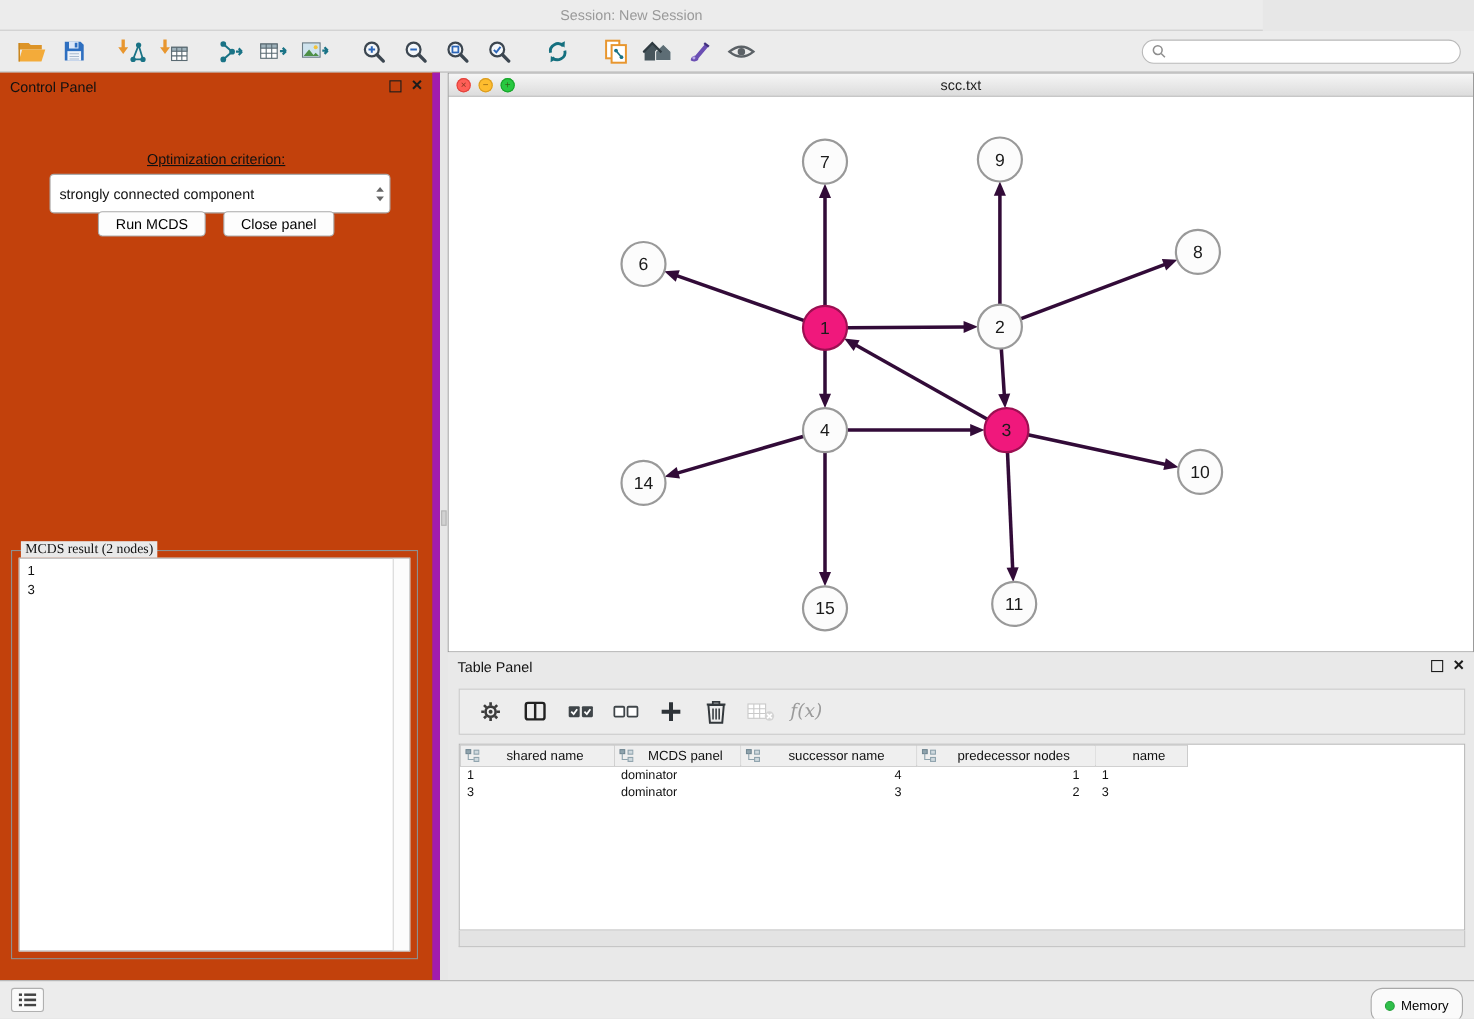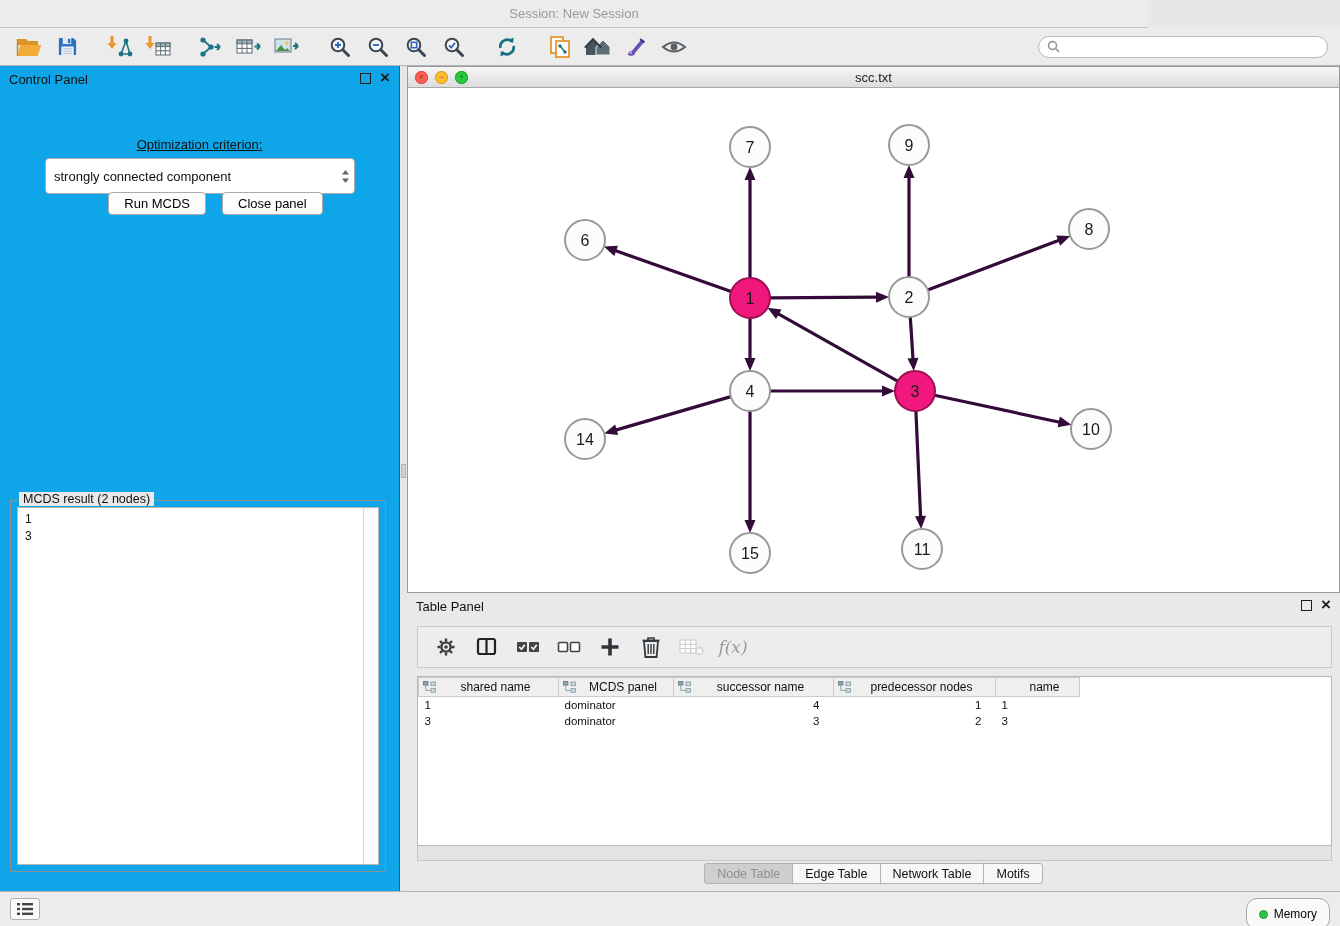--- a/index.html
+++ b/index.html
@@ -28,33 +28,33 @@
   .win-controls { position:absolute; right:9px; top:6px; display:flex; gap:9px; align-items:center; }
   .float-btn { width:11px; height:11px; border:1.5px solid #1c1c1c; background:transparent; display:inline-block; }
   .close-btn { font-size:17px; font-weight:bold; color:#1c1c1c; line-height:12px; cursor:default; background:none; border:none; }
   .tab { height:21px; padding:0 12px; font-size:12.5px; background:#f7f7f7; border:1px solid #b2b2b2;
     margin-left:-1px; display:flex; align-items:center; color:#111; cursor:default; }
   .tab.first { border-radius:3px 0 0 3px; margin-left:0; }
   .tab.last { border-radius:0 3px 3px 0; }
   .tab.active { background:#cfcfcf; color:#8f8f8f; }
 
   
-  .control-panel { position:absolute; left:0; top:66px; width:400px; height:825px; background:#0ea5e9;
-    border-right:1px solid #a21caf; }
+  .control-panel { position:absolute; left:0; top:66px; width:400px; height:825px; background:#c2410c;
+    border-right:7px solid #a21caf; }
   .cp-tabs { position:absolute; left:0; top:30px; width:100%; display:flex; justify-content:center; }
   .opt-label { position:absolute; top:71px; width:100%; text-align:center; font-size:13px;text-decoration:underline; }
   .combo { position:absolute; left:45px; top:92px; width:310px; height:36px; background:#fff;
     border:1px solid #ababab; border-radius:4px; display:flex; align-items:center; padding:0 4px 0 8px;
     font-size:13px; }
   .combo .stepper { margin-left:auto; display:flex; align-items:center; }
-  .btn-row { position:absolute; top:126px; left:16px; width:100%; display:flex; justify-content:center; gap:16px; }
+  .btn-row { position:absolute; top:126px; left:0; width:100%; display:flex; justify-content:center; gap:16px; }
   .pbtn { height:23px; padding:0 15px; background:#fdfdfd; border:1px solid #ababab; border-radius:4px;
     font-size:13px; font-family:"Liberation Sans",sans-serif; cursor:default; }
   .result-group { position:absolute; left:10px; right:13px; top:434px; bottom:19px; border:1px solid #8f8f8f; }
-  .result-legend { position:absolute; top:-9px; left:8px; background:#e9e9e9; padding:0 4px; font-size:12.5px; }
+  .result-legend { position:absolute; top:-9px; left:8px; background:#e9e9e9; padding:0 4px; font-size:12.5px;font-family:Liberation Serif, serif; }
   .result-inner { position:absolute; inset:6px; background:#fff; border:1px solid #b7b7b7;
     font-size:12px; line-height:17px; padding:3px 0 3px 7px; }
   .result-track { position:absolute; top:0; bottom:0; right:0; width:15px; border-left:1px solid #d6d6d6; background:#fcfcfc; }
 
   
   .network-window { position:absolute; left:407px; top:66px; width:933px; height:527px;
     border:1px solid #9a9a9a; background:#fff; }
   .net-titlebar { position:relative; height:21px; background:linear-gradient(#f6f6f6,#dcdcdc);
     border-bottom:1px solid #a8a8a8; display:flex; align-items:center; justify-content:center;
     font-size:13px; color:#222; }
@@ -471,26 +471,20 @@
             <td>3</td>
             <td>dominator</td>
             <td class="num">3</td>
             <td class="num">2</td>
             <td>3</td>
           </tr>
         </tbody>
       </table>
     </div>
     <div class="scroll-strip"></div>
-    <div class="tp-tabs">
-      <div class="tab first active">Node Table</div>
-      <div class="tab">Edge Table</div>
-      <div class="tab">Network Table</div>
-      <div class="tab last">Motifs</div>
-    </div>
   </div>
 
   <div class="statusbar">
     <button class="menu-btn">
       <svg width="16" height="12" viewBox="0 0 16 12">
         <rect x="0" y="0" width="3" height="2.4" fill="#444"></rect>
           <rect x="5" y="0" width="11" height="2.4" fill="#444"></rect>
         <rect x="0" y="4.8" width="3" height="2.4" fill="#444"></rect>
           <rect x="5" y="4.8" width="11" height="2.4" fill="#444"></rect>
         <rect x="0" y="9.6" width="3" height="2.4" fill="#444"></rect>

